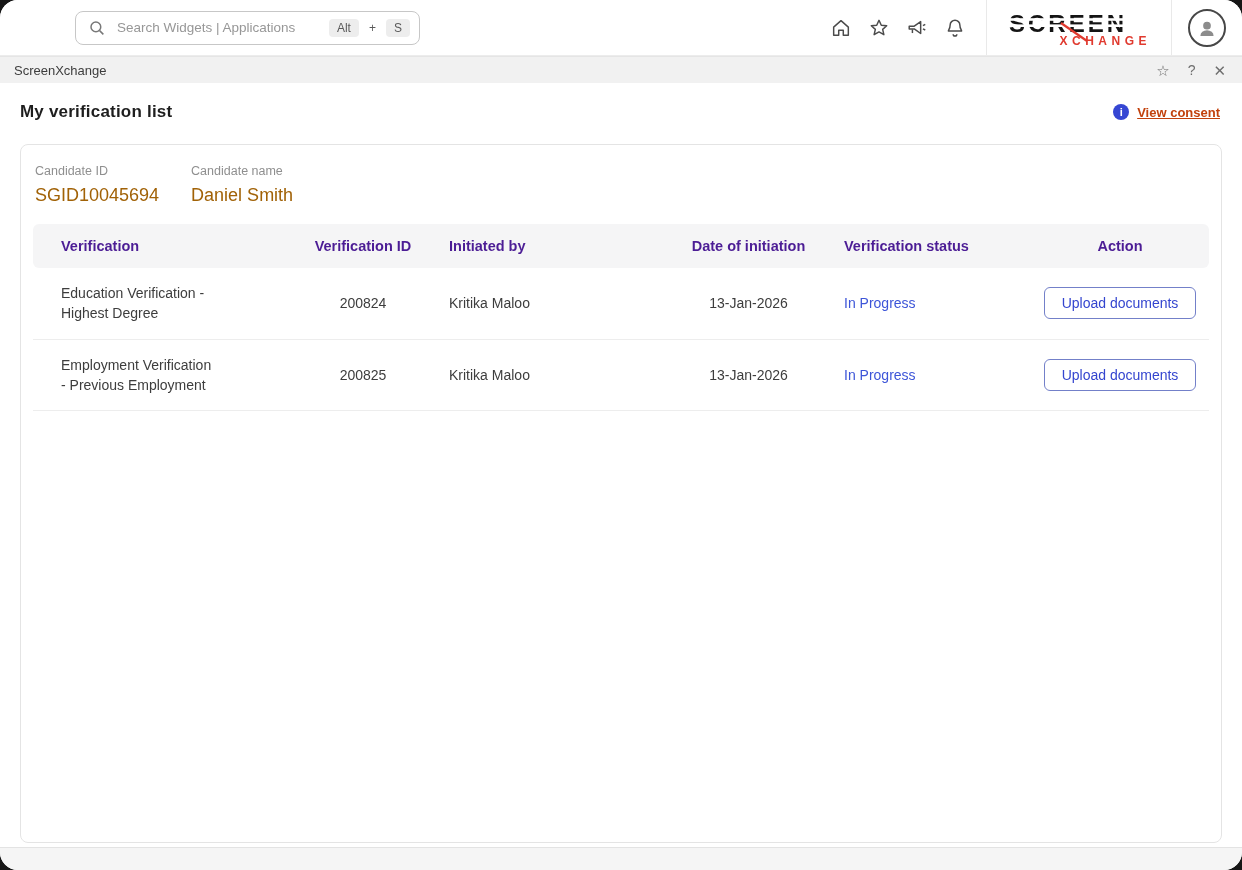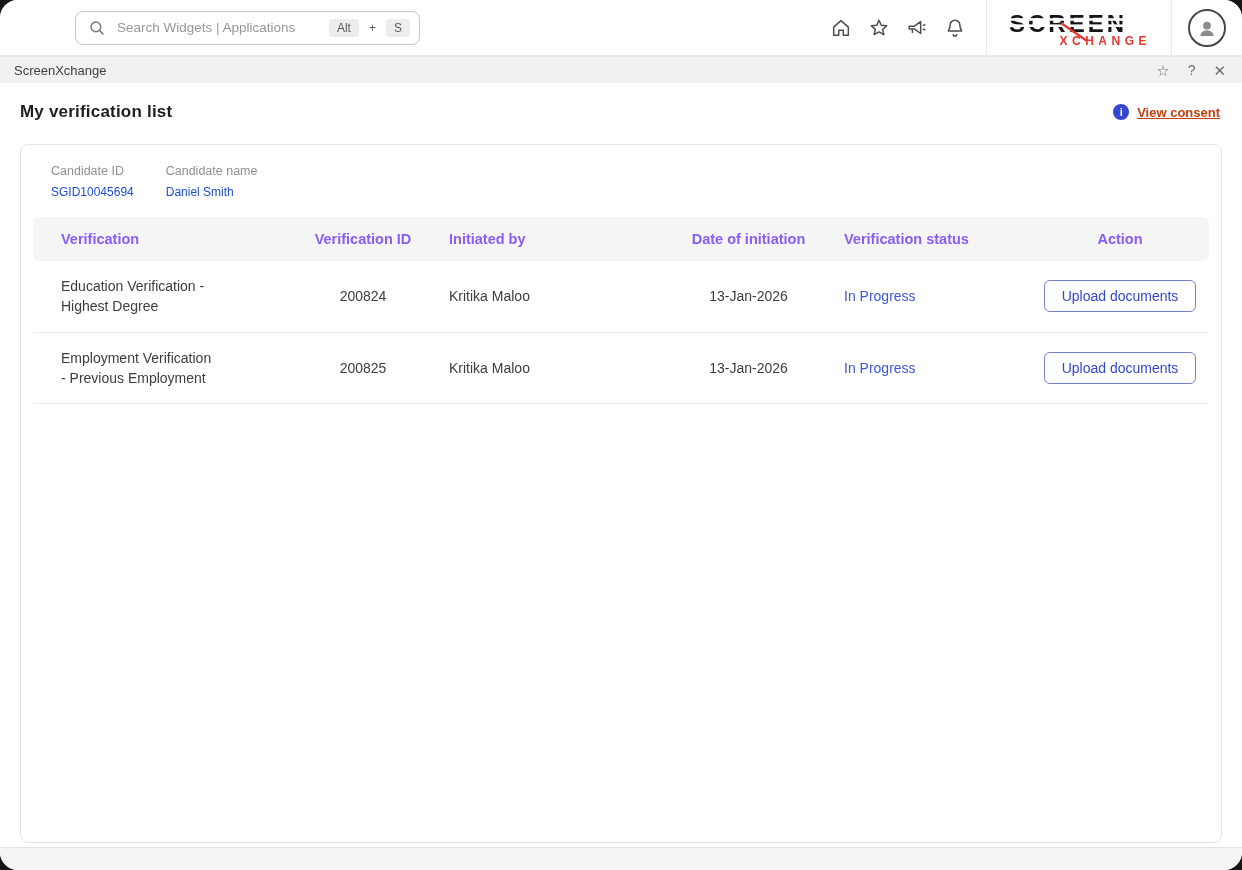--- a/index.html
+++ b/index.html
@@ -41,28 +41,28 @@
   .content { flex:1; background:#fff; padding:0 20px; display:flex; flex-direction:column; min-height:0;gap:9px; }
   .page-header { display:flex; align-items:center; justify-content:space-between; padding:19px 2px 13px 0; }
   .page-title { font-size:17px; font-weight:700; color:#1e1e1e; letter-spacing:0.2px; }
   .view-consent { display:flex; align-items:center; gap:8px; cursor:pointer; background:none; border:none; padding:0; }
   .info-dot { width:16px; height:16px; border-radius:50%; background:#3546d3; color:#fff; font-size:11px;
               font-weight:700; display:flex; align-items:center; justify-content:center; font-style:normal; }
   .vc-text { color:#c2410c; font-size:13px; font-weight:700; text-decoration:underline; }
 
   .card { border:1px solid #e4e4e4; border-radius:8px; flex:1; margin-bottom:4px;
           padding:15px 12px; box-sizing:border-box; }
-  .candidate { display:flex; gap:32px; padding:4px 0 18px 2px;margin-left:16px; }
+  .candidate { display:flex; gap:32px; padding:4px 0 18px 2px; }
   .field-label { font-size:12.5px; color:#8f8f8f; margin-bottom:7px; }
-  .field-value { font-size:12px; color:#1d4ed8; }
+  .field-value { font-size:18px; color:#a16207; }
 
   
   .grid-cols { display:grid; grid-template-columns:216px 172px 204px 191px 187px 1fr; align-items:center; }
   .thead { background:#f5f5f6; border-radius:6px; padding:14px 0 14px 28px; }
-  .th { font-size:14.5px; font-weight:700; color:#8b5cf6; }
+  .th { font-size:14.5px; font-weight:700; color:#4c1d95; }
   .trow { padding:15px 0 15px 28px; border-bottom:1px solid #ededed; }
   .td { font-size:14px; color:#3d3d3d; line-height:1.45; }
   .td .wrap { display:block; max-width:158px; }
   .c-center { text-align:center; }
   .status { color:#3d55d8; }
   .upload-btn { justify-self:center; background:#fff; border:1px solid #7380c9; color:#3445cf;
                 border-radius:6px; padding:7px 17px; font-size:14px; cursor:pointer;
                 font-family:"Liberation Sans", sans-serif; }
 
   .bottom-strip { height:22px; flex-shrink:0; background:#f5f5f5; border-top:1px solid #e3e3e3; }

